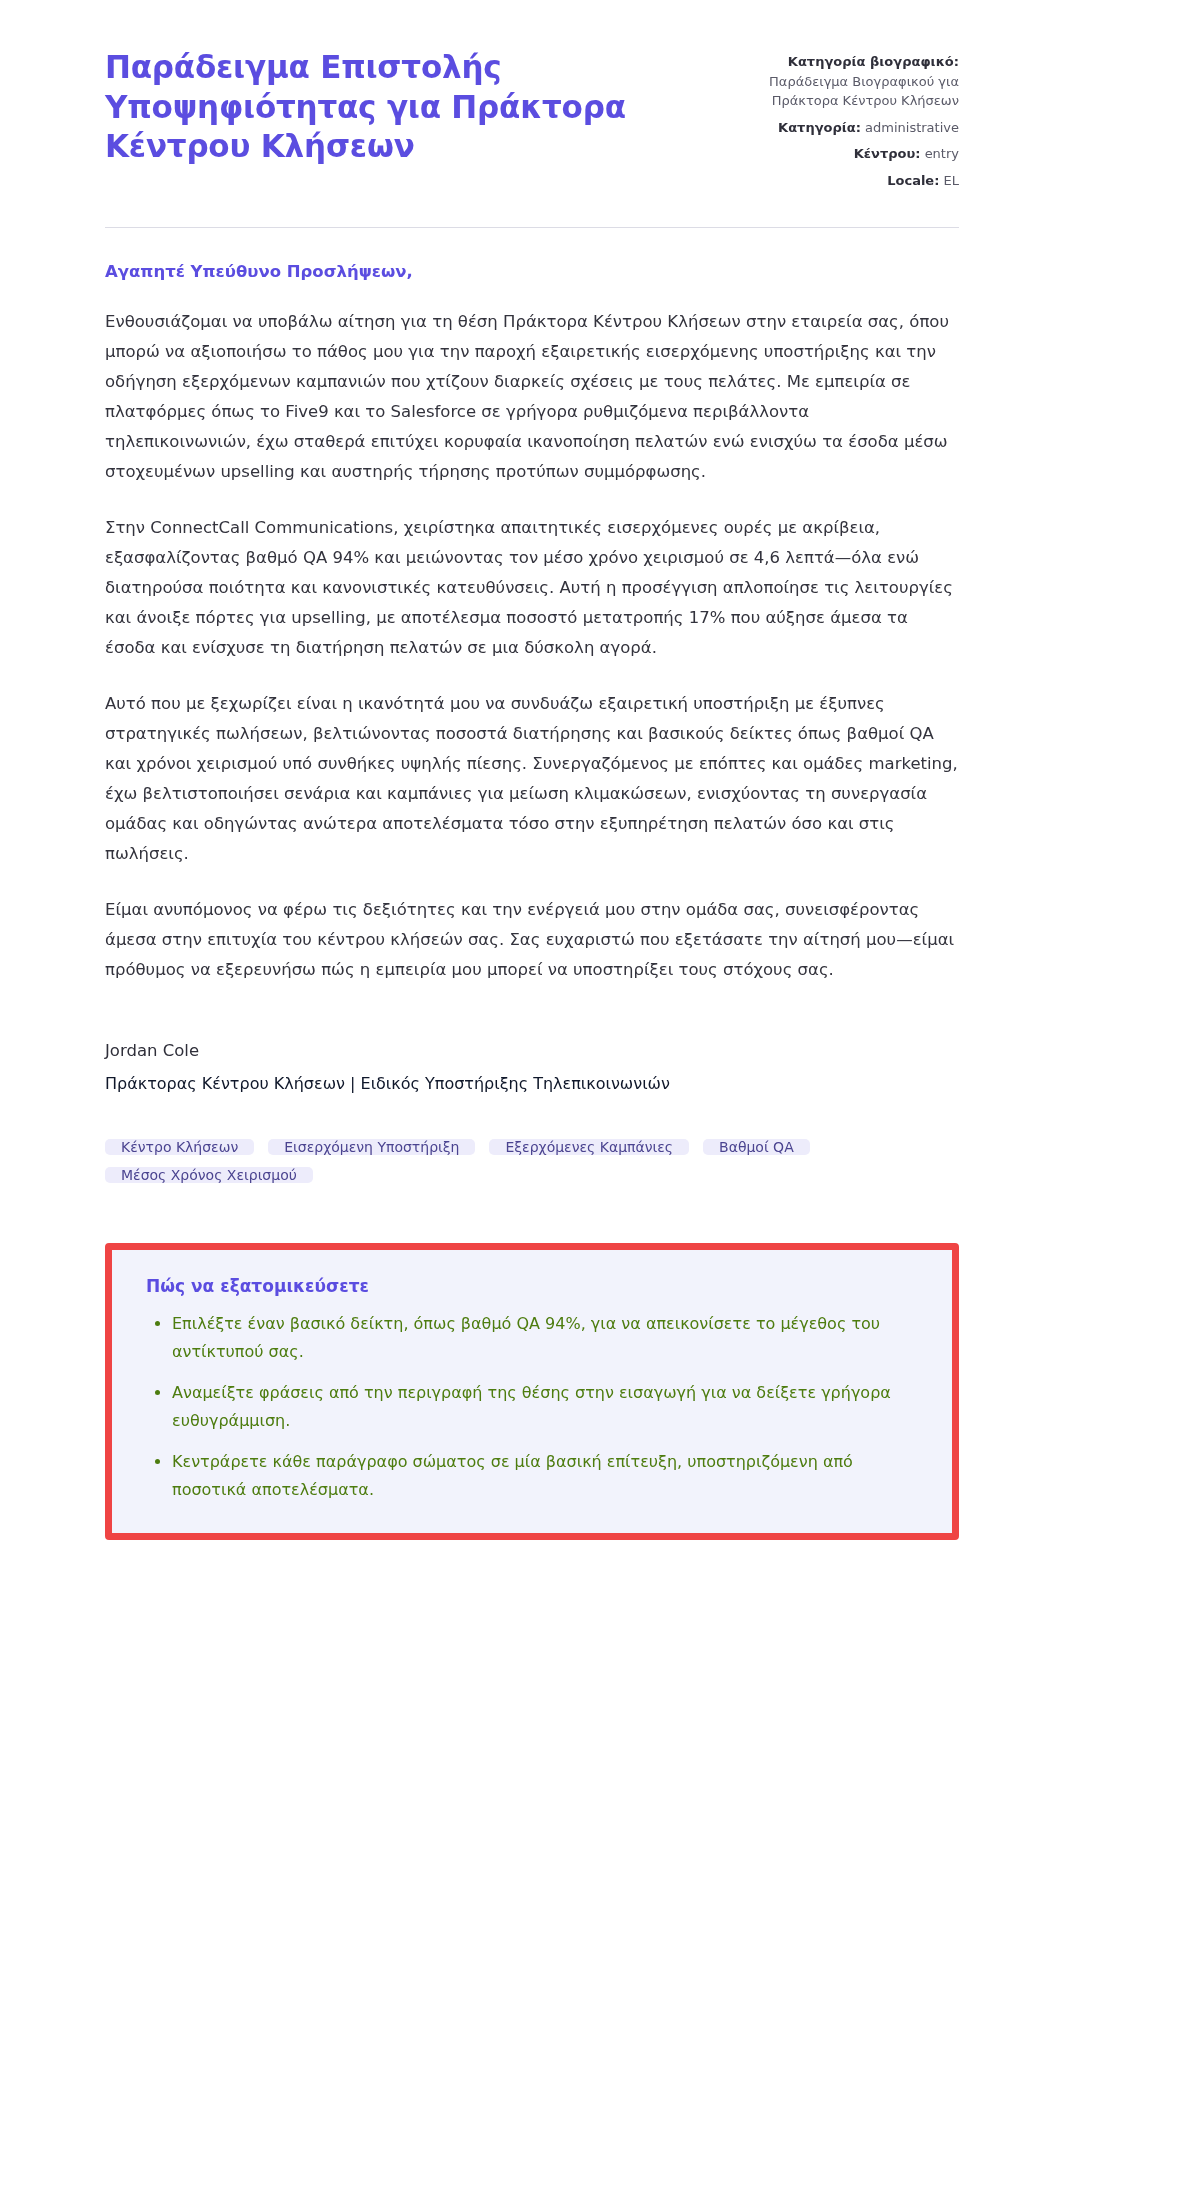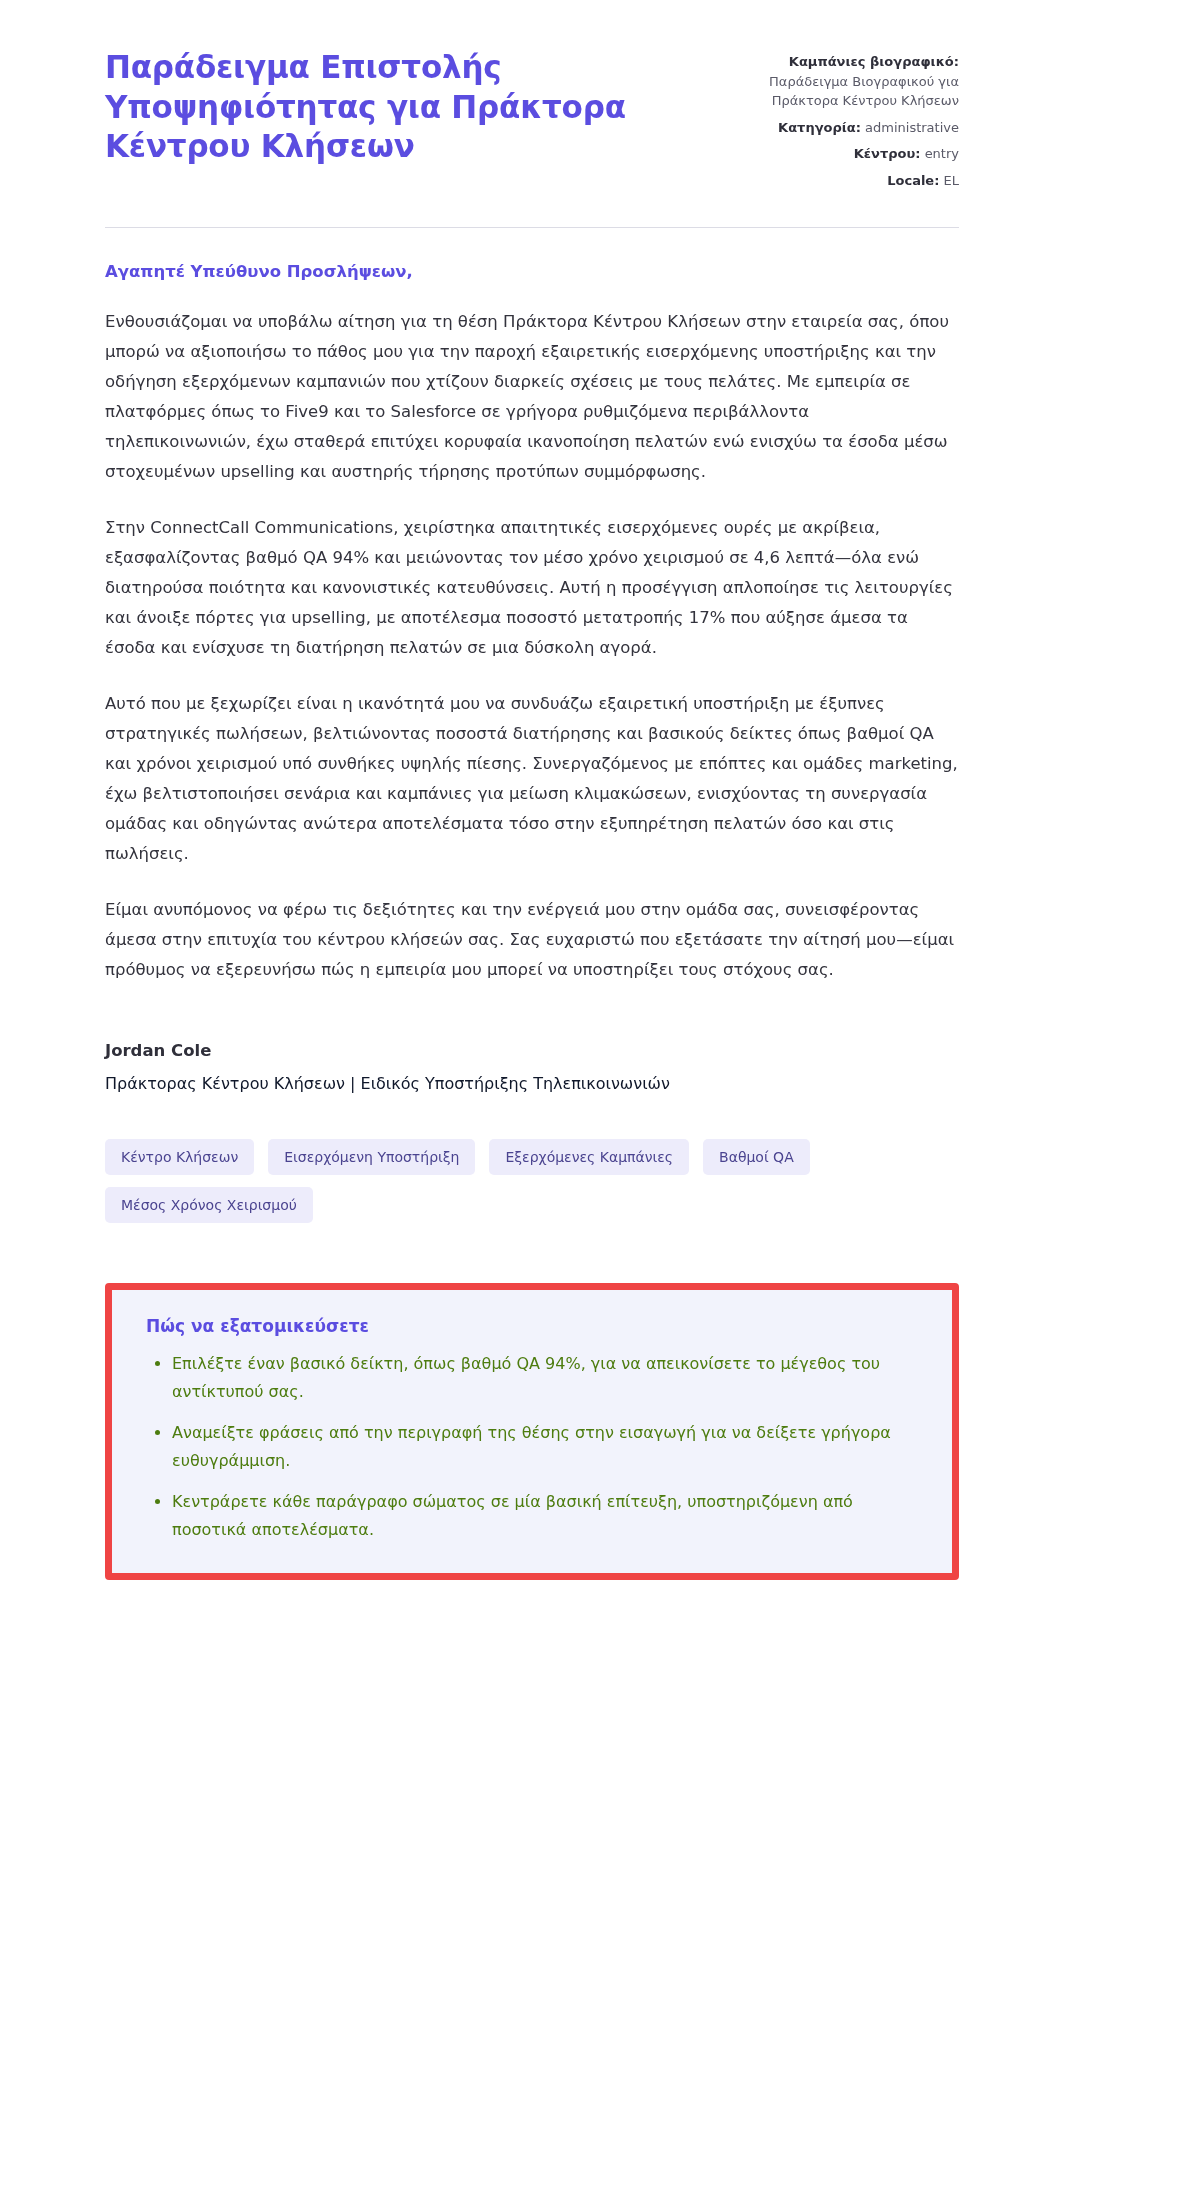--- a/index.html
+++ b/index.html
@@ -89,42 +89,42 @@
     color: #33333d;
   }
   .para:last-of-type { margin-bottom: 0; }
 
   .signoff {
     margin-top: 56px;
   }
   .sign-name {
     margin: 0;
     font-size: 16.5px;
-    font-weight: bold;
+    font-weight: normal;
     color: #2f2f3a;
   }
   .sign-role {
     margin: 14px 0 0 0;
     font-size: 16px;
     color: #0f172a;
   }
 
   
   .tags {
     margin-top: 46px;
     display: flex;
     flex-wrap: wrap;
     gap: 12px 14px;
     max-width: 880px;
   }
   .tag {
     background: #edecfb;
     color: #4b4490;
     font-size: 14px;
-    padding: 10px 16px;
+    padding: 0 16px;
     border-radius: 5px;
     white-space: nowrap;
   }
 
   
   .tips {
     margin-top: 60px;
     background: #f2f3fc;
     border: 7px solid #ef4444;
     border-radius: 4px;
@@ -152,21 +152,21 @@
 <body>
 
 <div class="page">
 
   <div class="header">
     <div class="header-left">
       <h1 class="doc-title">Παράδειγμα Επιστολής Υποψηφιότητας για Πράκτορα Κέντρου Κλήσεων</h1>
     </div>
     <div class="header-right">
       <div class="meta-row">
-        <span class="meta-label">Καμπάνιες βιογραφικό:</span>
+        <span class="meta-label">Κατηγορία βιογραφικό:</span>
         <span class="meta-block-value">Παράδειγμα Βιογραφικού για Πράκτορα Κέντρου Κλήσεων</span>
       </div>
       <div class="meta-row">
         <span class="meta-label">Κατηγορία:</span>
         <span class="meta-value">administrative</span>
       </div>
       <div class="meta-row">
         <span class="meta-label">Κέντρου:</span>
         <span class="meta-value">entry</span>
       </div>

